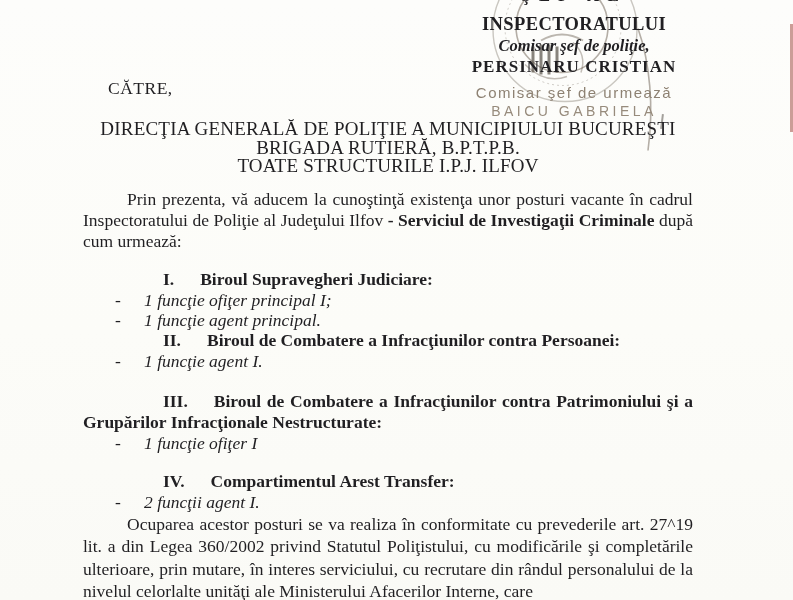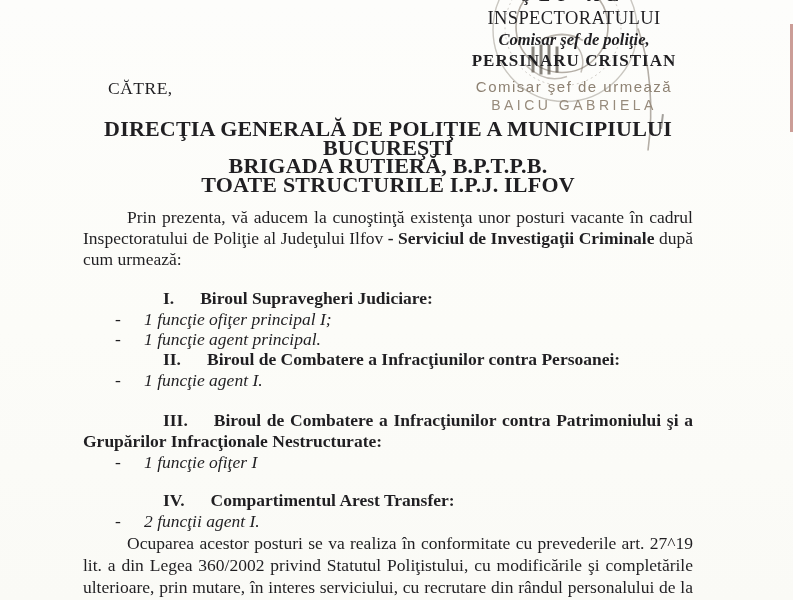--- a/index.html
+++ b/index.html
@@ -24,36 +24,36 @@
     background: #5a544c; opacity: .55; transform: rotate(7deg);
   }
 
   
   .stamp-svg { position: absolute; left: 455px; top: 0; width: 250px; height: 165px; z-index: 1; }
 
   
   .sig { position: absolute; left: 428px; top: 0; width: 292px; text-align: center; z-index: 2; }
   .clipped { height: 6px; overflow: hidden; }
   .clipped span { display: block; margin-top: -14px; font-weight: bold; font-size: 17px; letter-spacing: 8px; }
-  .sig-inspectorate { font-weight: normal; font-size: 18.5px; letter-spacing: .4px; margin-top: 2px; }
+  .sig-inspectorate { font-weight: bold; font-size: 18.5px; letter-spacing: .4px; margin-top: 8px; }
   .sig-rank { font-weight: bold; font-style: italic; font-size: 16.5px; margin-top: 1px; }
   .sig-name { font-weight: bold; font-size: 17px; letter-spacing: 1px; margin-top: 1px; }
   .stamp-rank {
     font-family: "Liberation Sans", "DejaVu Sans", sans-serif;
     color: #8e8273; font-size: 15px; letter-spacing: 1.5px; margin-top: 7px;
   }
   .stamp-name {
     font-family: "Liberation Sans", "DejaVu Sans", sans-serif;
     color: #978b7c; font-size: 14px; letter-spacing: 3.5px; margin-top: 2px;
   }
 
   
   .main { position: absolute; left: 83px; top: 78px; width: 610px; z-index: 3; }
   .salutation { margin-left: 25px; font-size: 17.5px; letter-spacing: .5px; }
-  .recipients { margin-top: 21px; text-align: center; font-weight: bold; font-size: 22px; line-height: 18.5px; letter-spacing: .2px; }
+  .recipients { margin-top: 21px; text-align: center; font-weight: normal; font-size: 19px; line-height: 18.5px; letter-spacing: .2px; }
   .intro { margin-top: 13px; font-size: 17.5px; line-height: 21px; text-align: justify; text-indent: 44px; }
   .intro .em { font-weight: bold; }
   .section-title { font-weight: bold; font-size: 17.5px; line-height: 21px; text-align: justify; text-indent: 40px; }
   .section-title .numeral { display: inline-block; margin-right: 26px; }
   .s1 { margin-top: 2px; }
   .s2 { }
   .s3 { margin-top: 20px; }
   .s4 { margin-top: 18px; }
   .item { display: flex; margin-left: 32px; font-style: italic; font-size: 17.5px; line-height: 20px; }
   .item .dash { width: 29px; flex: 0 0 29px; font-style: normal; }

